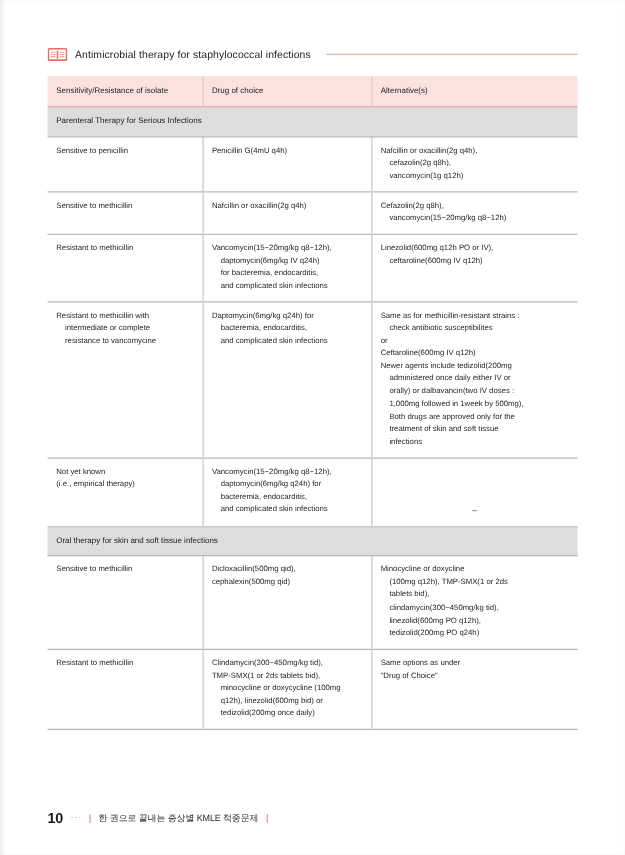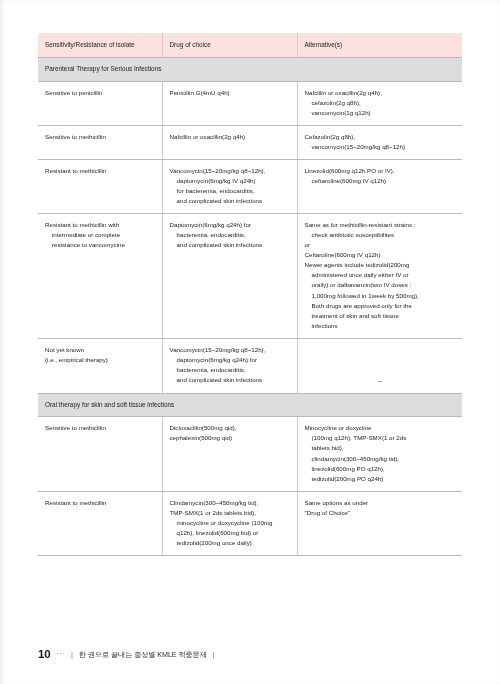--- a/index.html
+++ b/index.html
@@ -148,20 +148,30 @@
     top: -1px;
   }
 </style>
 </head>
 <body>
 
 <div class="page">
 
   <div class="content">
 
+    <div class="title-row">
+      <svg class="book-icon" viewBox="0 0 22 17">
+        <rect x="1" y="2.2" width="20" height="12.6" rx="1.2" fill="none" stroke="#ef6a64" stroke-width="1.7"></rect>
+        <path d="M11 4.2 V 13.2" stroke="#ef6a64" stroke-width="1.6"></path>
+        <path d="M3.6 6.2 H 8.6 M3.6 8.6 H 8.6 M3.6 11 H 8.6" stroke="#f6a19c" stroke-width="1.2"></path>
+        <path d="M13.4 6.2 H 18.4 M13.4 8.6 H 18.4 M13.4 11 H 18.4" stroke="#f6a19c" stroke-width="1.2"></path>
+      </svg>
+      <span class="title-text">Antimicrobial therapy for staphylococcal infections</span>
+      <span class="title-rule"></span>
+    </div>
 
     <table class="tbl">
       <colgroup>
         <col class="c1">
           <col class="c2">
           <col class="c3">
       </colgroup>
       <tbody>
         <tr class="head">
           <td>Sensitivity/Resistance of isolate</td>

